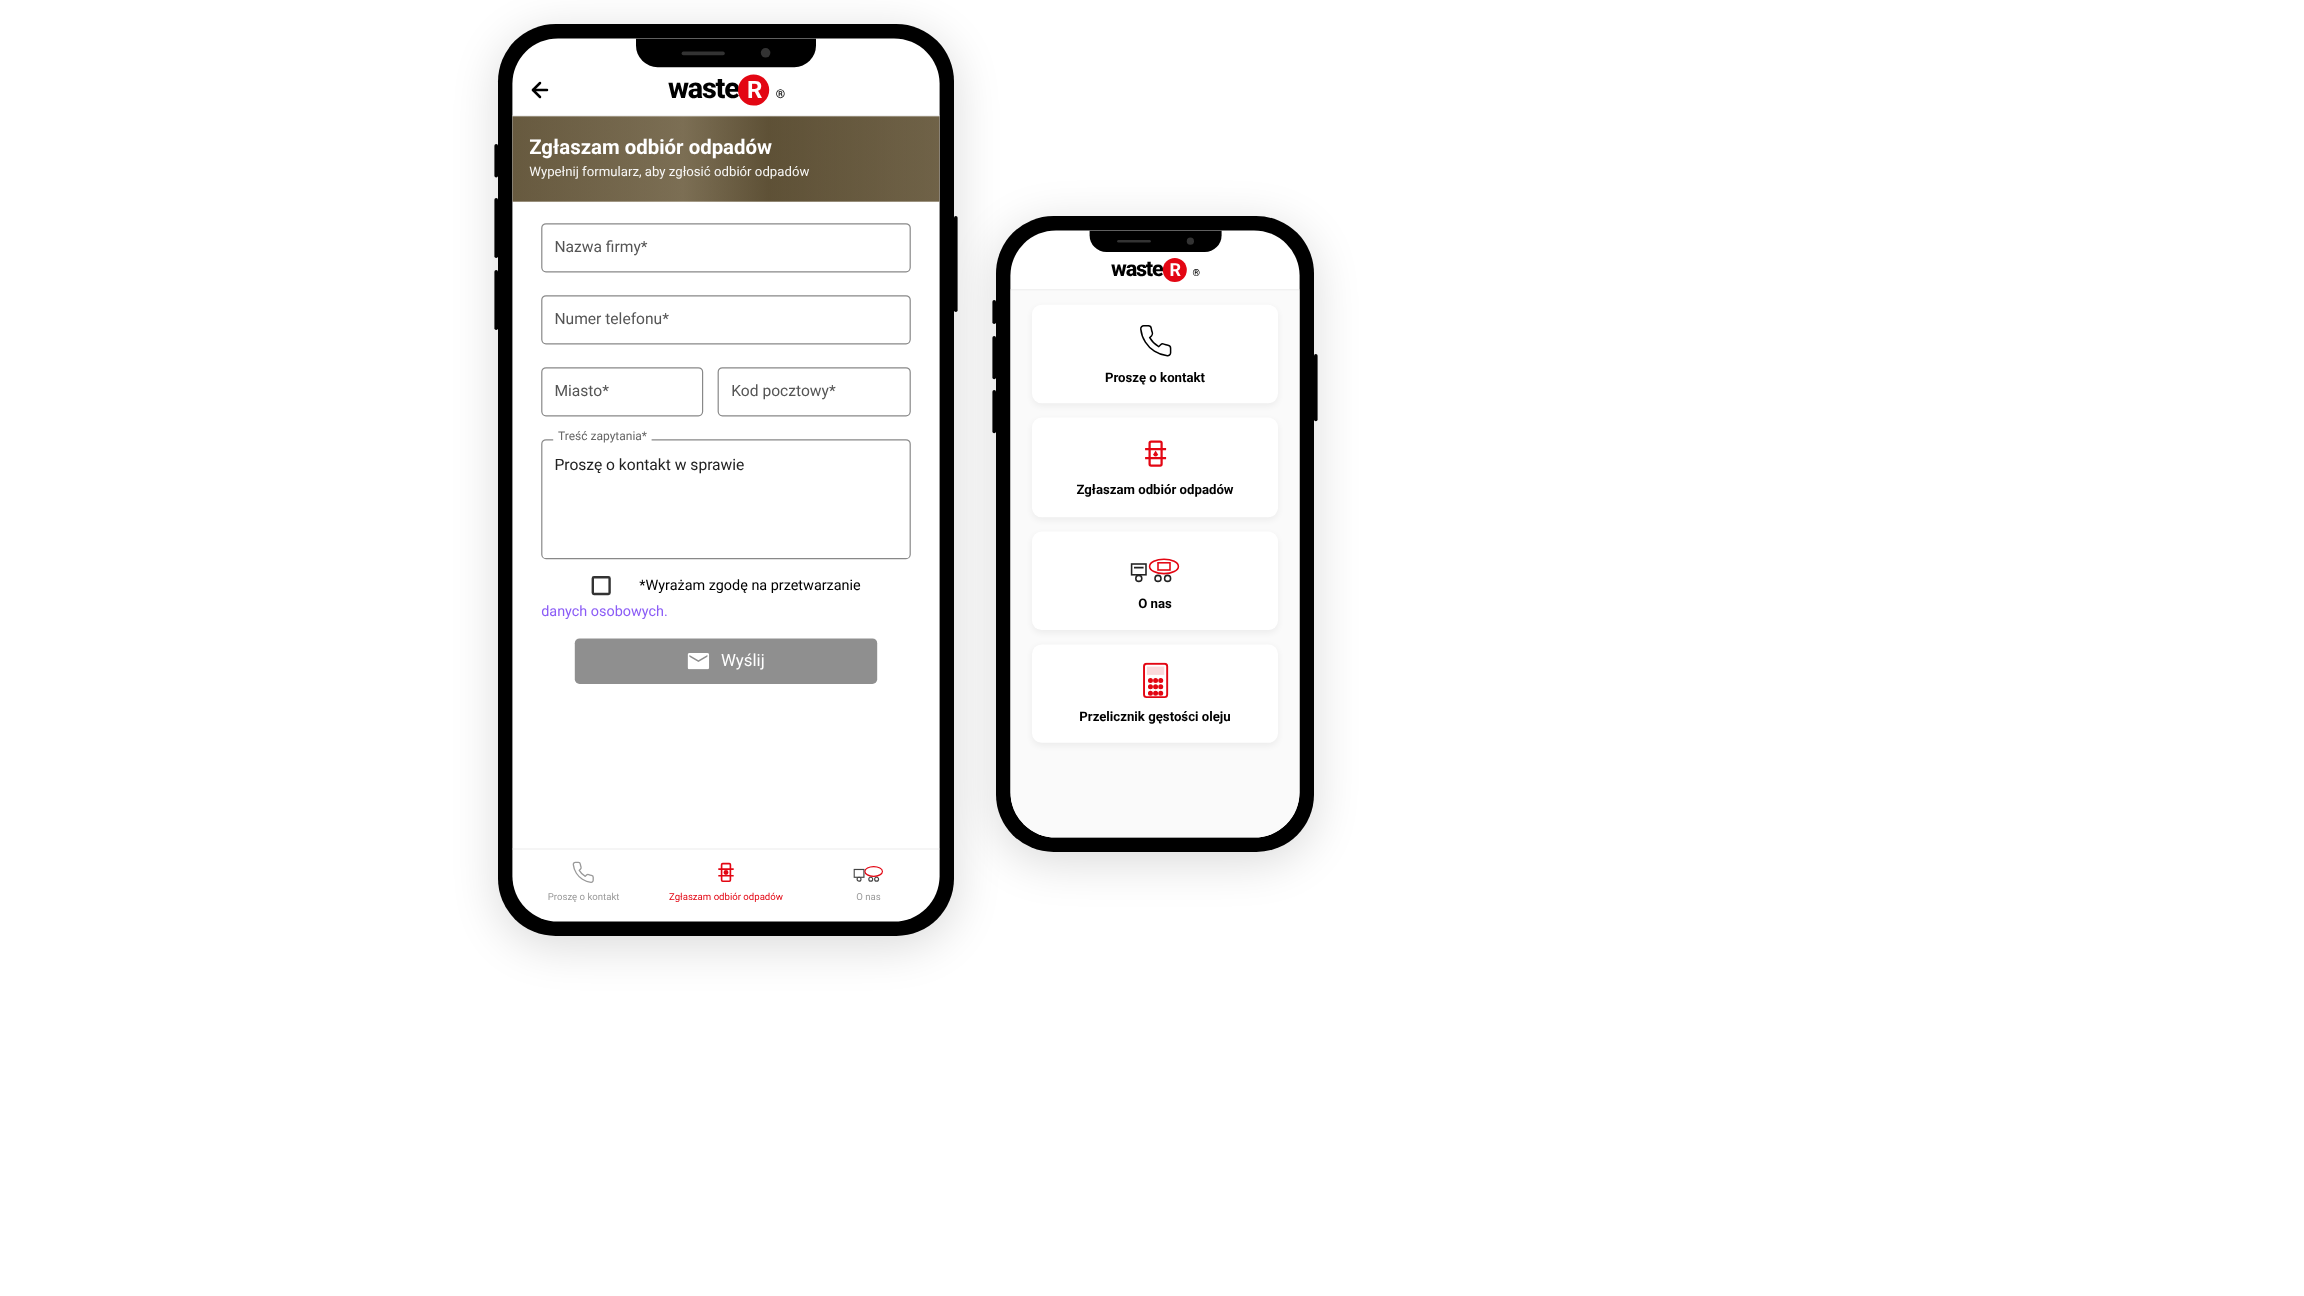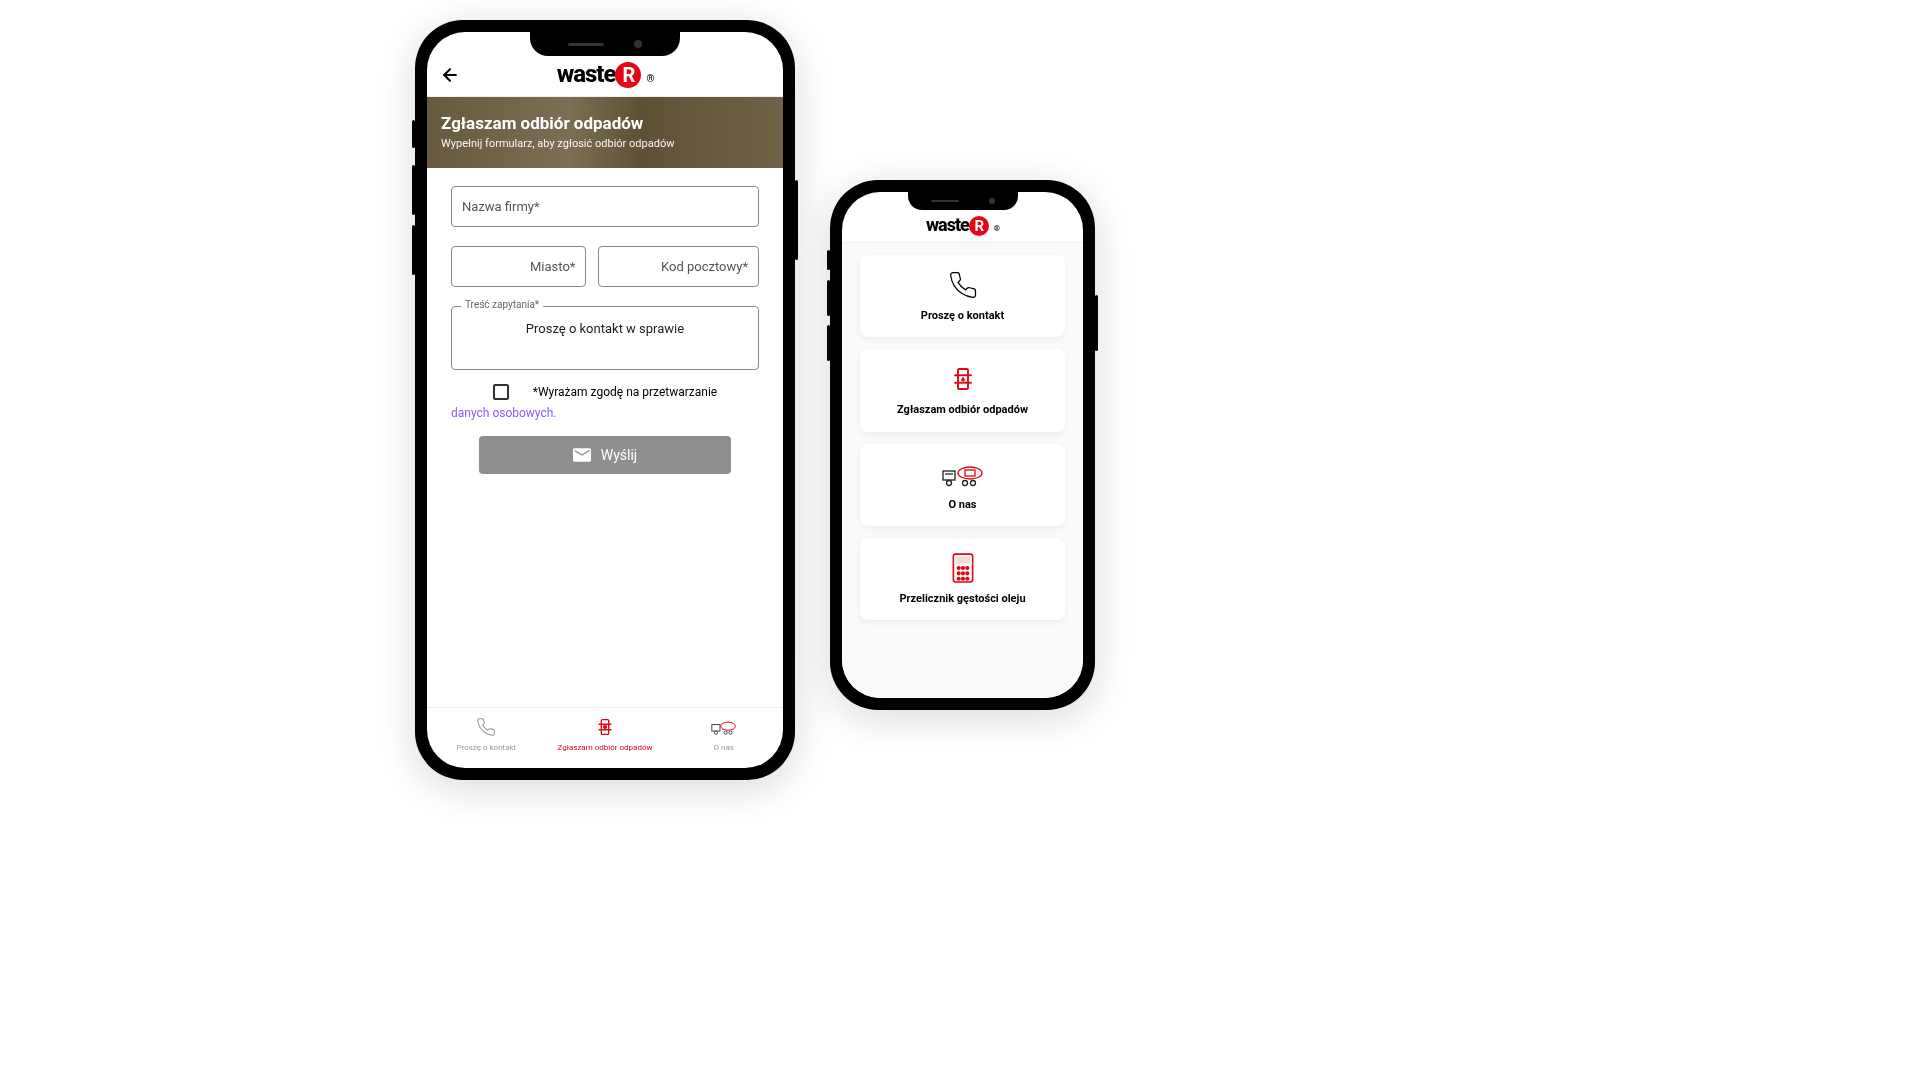--- a/index.html
+++ b/index.html
@@ -38,28 +38,28 @@
     .phone-frame.small .logo .r-circle { width: 20px; height: 20px; font-size: 15px;}
     .logo .reg { font-size: 10px; vertical-align: super; margin-left: 4px;}
     .phone-frame.small .logo .reg { font-size: 8px;}
     
     .hero { position: relative; padding: 16px 14px 18px; color: #fff; background: linear-gradient(rgba(60,50,30,0.45), rgba(60,50,30,0.45)), linear-gradient(90deg, #8a7a5a, #b0a080 40%, #7a6a4a 60%, #9a8a6a);}
     .hero h2 { font-size: 17px; font-weight: 700; margin-bottom: 4px;}
     .hero p { font-size: 11px; opacity: 0.95;}
     
     .form-wrap { flex: 1; overflow-y: auto; padding: 18px 24px;}
     .field { border: 1px solid #888; border-radius: 4px; padding: 12px 10px; margin-bottom: 19px; font-size: 13px; color: #555;}
-    .field-row { display: flex; gap: 12px; text-align: right;}
+    .field-row { display: flex; gap: 12px;}
     .field-row .field { flex: 1;}
     .field-row .field:first-child { flex: 0.9;}
     .field-row .field:last-child { flex: 1.1;}
     
     .textarea-wrap { position: relative; margin-bottom: 14px;}
     .textarea-label { position: absolute; top: -7px; left: 10px; background: #fff; padding: 0 4px; font-size: 10px; color: #666;}
-    .textarea { border: 1px solid #888; border-radius: 4px; padding: 14px 10px; height: 64px; font-size: 13px; color: #222; text-align: center;}
+    .textarea { border: 1px solid #888; border-radius: 4px; padding: 14px 10px; height: 100px; font-size: 13px; color: #222;}
     
     .consent { display: flex; align-items: center; justify-content: center; gap: 24px; font-size: 12px; margin-bottom: 6px;}
     .checkbox { width: 16px; height: 16px; border: 2px solid #333; border-radius: 2px;}
     .consent-link { font-size: 12px; color: #8b5cf6; margin-bottom: 16px;}
     
     .send-btn { display: flex; align-items: center; justify-content: center; gap: 10px; background: #8f8f8f; color: #fff; border-radius: 4px; padding: 11px; margin: 0 28px; font-size: 14px; cursor: pointer;}
     
     .bottom-nav { display: flex; border-top: 1px solid #eee; padding: 8px 0 16px;}
     .nav-item { flex: 1; display: flex; flex-direction: column; align-items: center; gap: 5px; font-size: 8px; color: #999; cursor: pointer;}
     .nav-item.active { color: #e30613;}
@@ -99,20 +99,21 @@
       </div>
     </div>
 
     <div class="hero">
       <h2>Zgłaszam odbiór odpadów</h2>
       <p>Wypełnij formularz, aby zgłosić odbiór odpadów</p>
     </div>
 
     <div class="form-wrap">
       <div class="field">Nazwa firmy*</div>
+      <div class="field">Numer telefonu*</div>
       <div class="field-row">
         <div class="field">Miasto*</div>
         <div class="field">Kod pocztowy*</div>
       </div>
       <div class="textarea-wrap">
         <span class="textarea-label">Treść zapytania*</span>
         <div class="textarea">Proszę o kontakt w sprawie</div>
       </div>
       <div class="consent">
         <div class="checkbox"></div>

